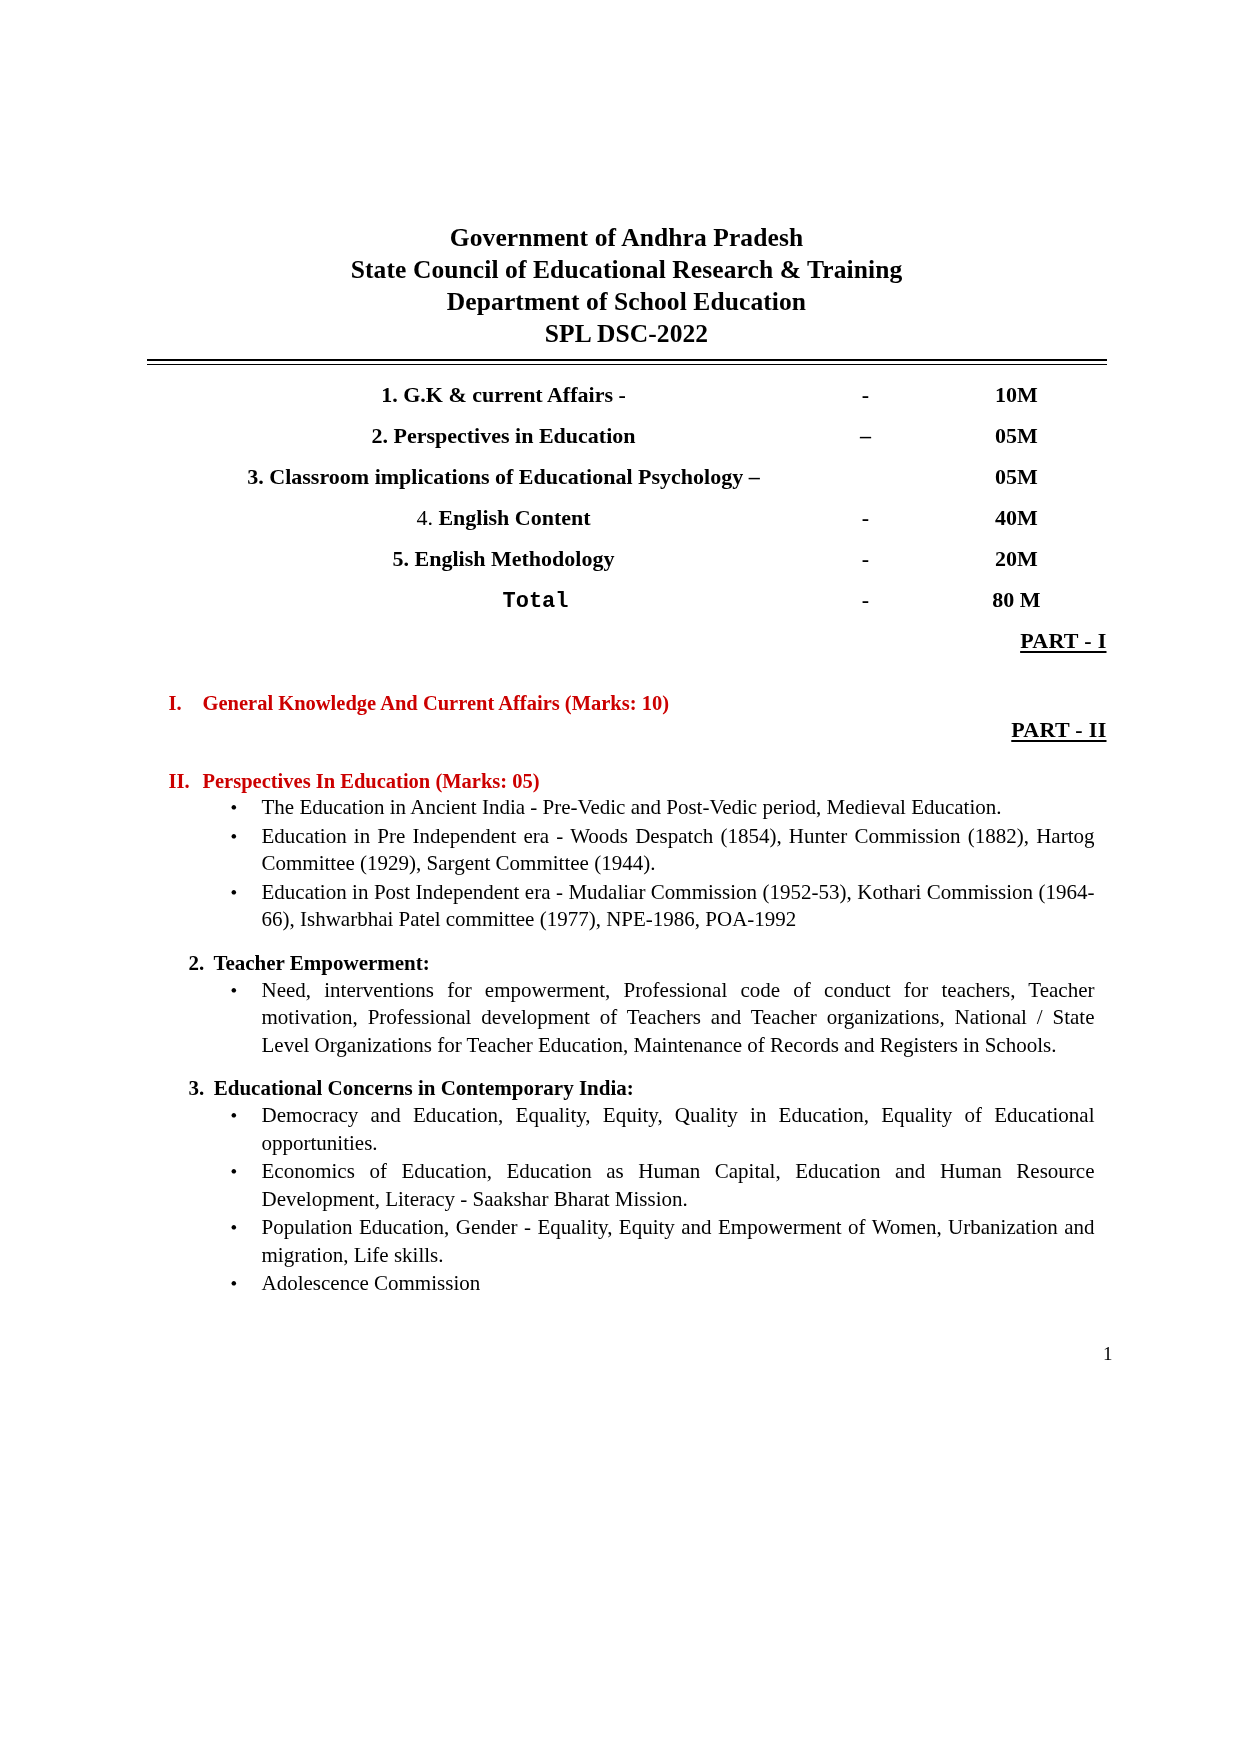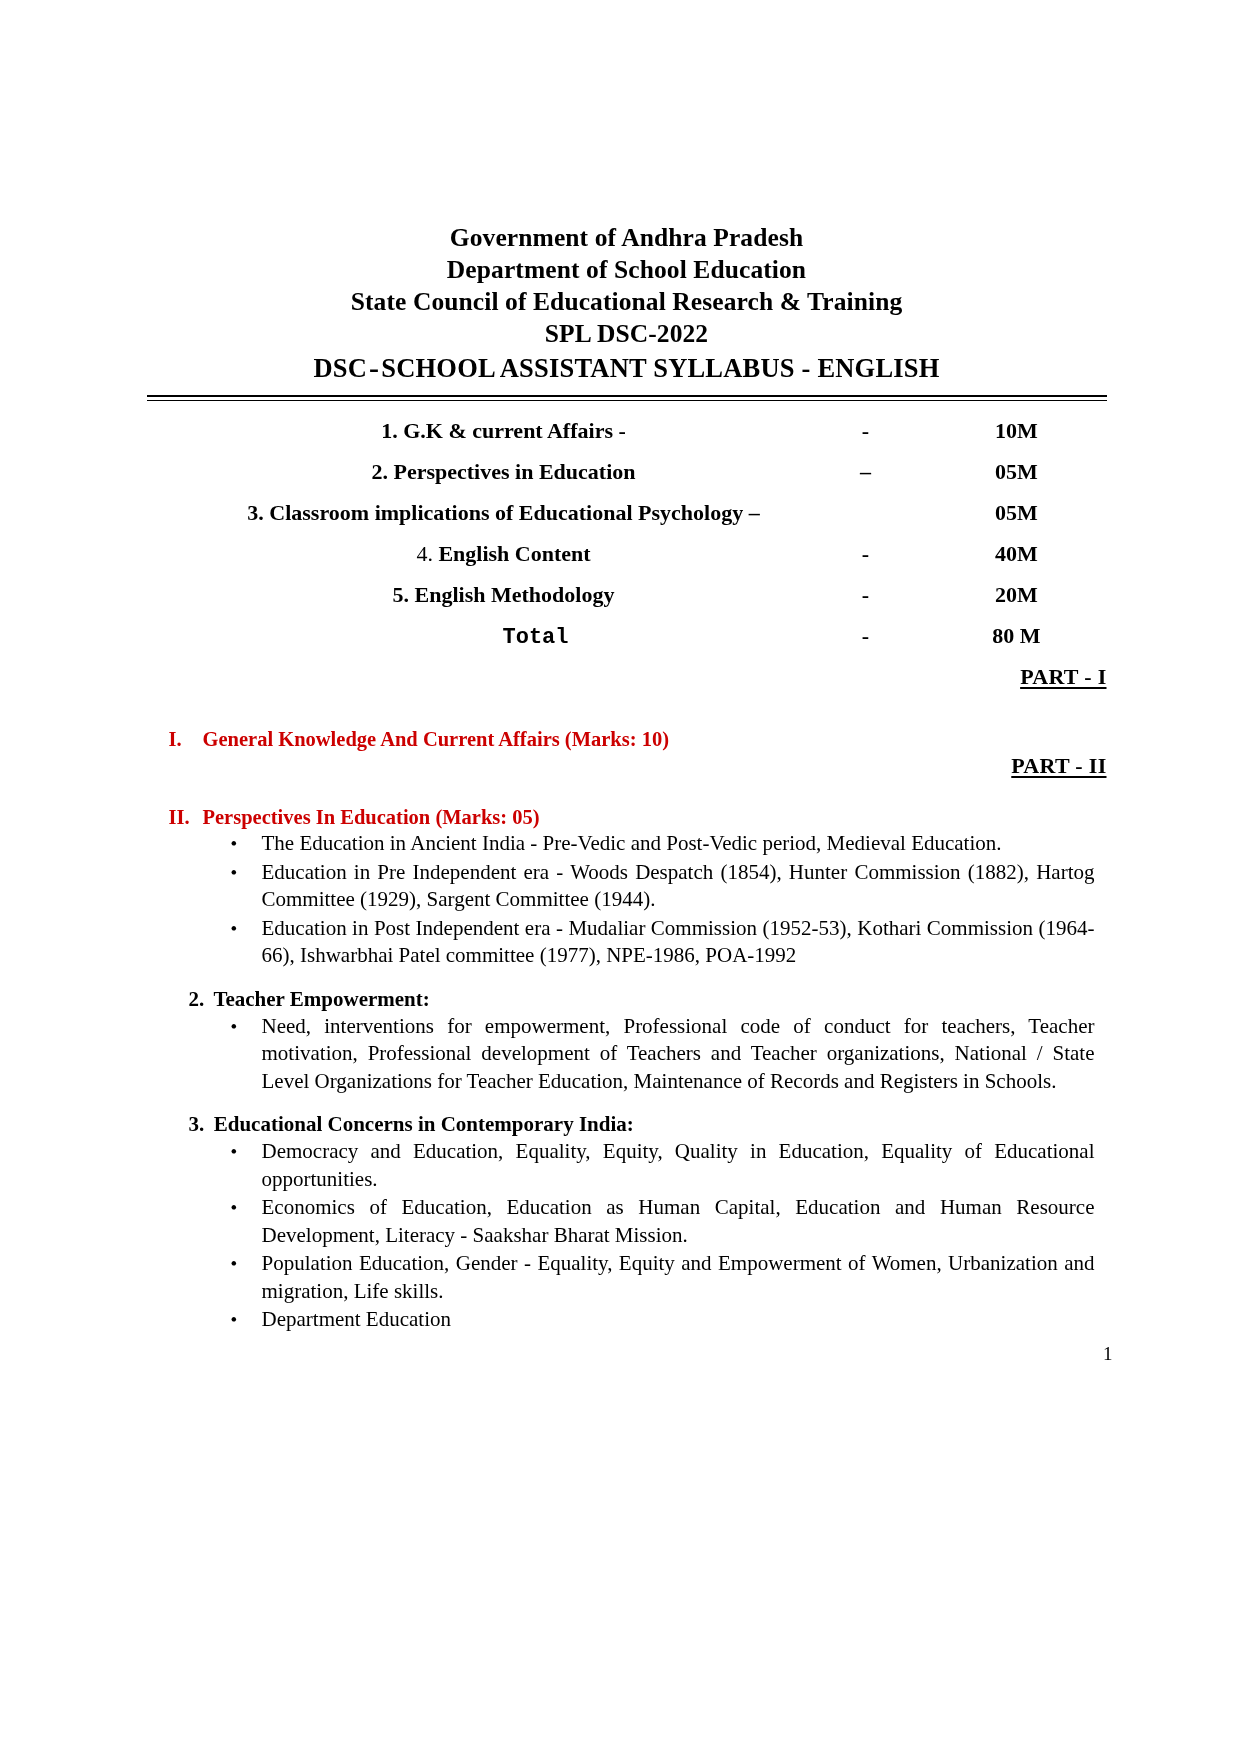--- a/index.html
+++ b/index.html
@@ -184,24 +184,23 @@
   }
 </style>
 </head>
 <body>
 
 <div class="page">
   <div class="content">
 
     <div class="header-block">
       <div class="hdr-line">Government of Andhra Pradesh</div>
+      <div class="hdr-line">State Council of Educational Research &amp; Training</div>
       <div class="hdr-line">Department of School Education</div>
-      <div class="hdr-line">State Council of Educational Research &amp; Training</div>
       <div class="hdr-line">SPL DSC-2022</div>
-      <div class="hdr-line title-main"><span>DSC</span><span class="title-dash">-</span><span>SCHOOL ASSISTANT SYLLABUS - ENGLISH</span></div>
     </div>
 
     <div class="double-rule"></div>
 
     <table class="marks-table">
       <tbody>
         <tr>
           <td class="m-label"><span>1.</span> <span>G.K &amp;  current Affairs -</span></td>
           <td class="m-dash">-</td>
           <td class="m-marks">10M</td>
@@ -280,20 +279,20 @@
       <li>
           <span class="bullet-dot">•</span>
           <span class="li-text">Economics of Education, Education as Human Capital, Education and Human Resource Development, Literacy - Saakshar Bharat Mission.</span>
         </li>
       <li>
           <span class="bullet-dot">•</span>
           <span class="li-text">Population Education, Gender - Equality, Equity and Empowerment of Women, Urbanization and migration, Life skills.</span>
         </li>
       <li class="no-justify">
           <span class="bullet-dot">•</span>
-          <span class="li-text">Department Education</span>
+          <span class="li-text">Adolescence Commission</span>
         </li>
     </ul>
 
   </div>
 
   <div class="page-number">1</div>
 </div>
 
 </body></html>

